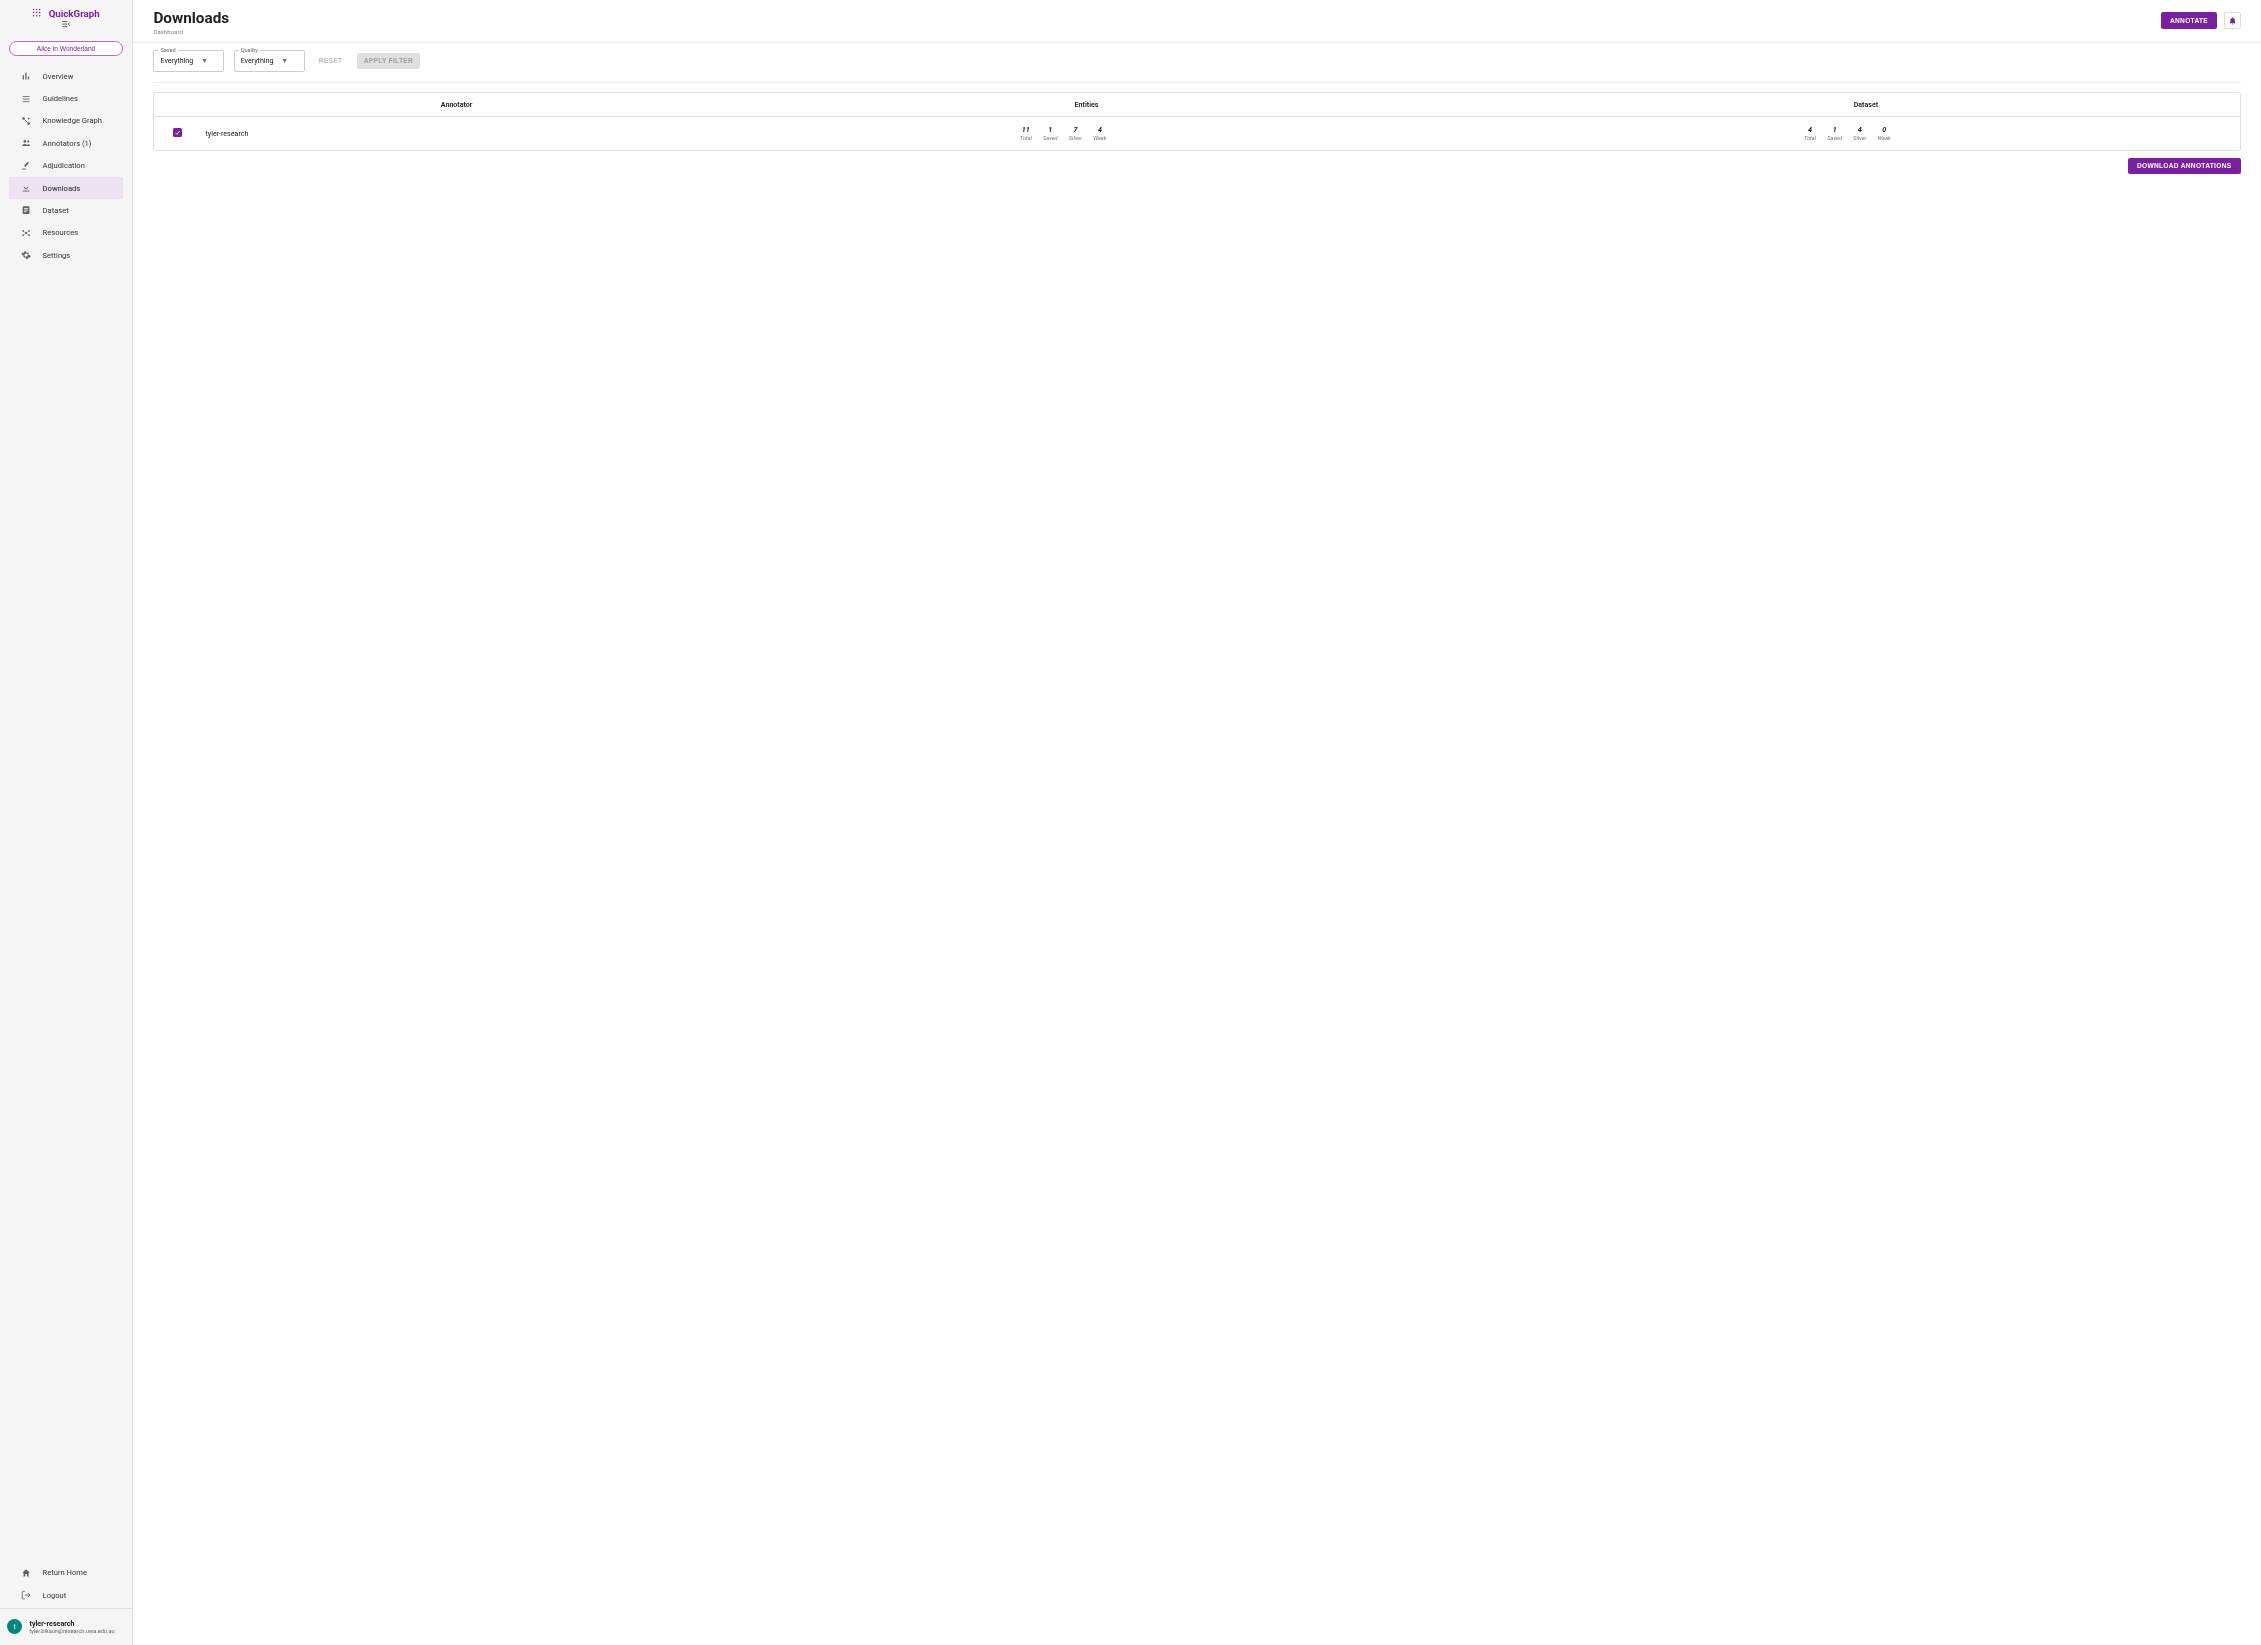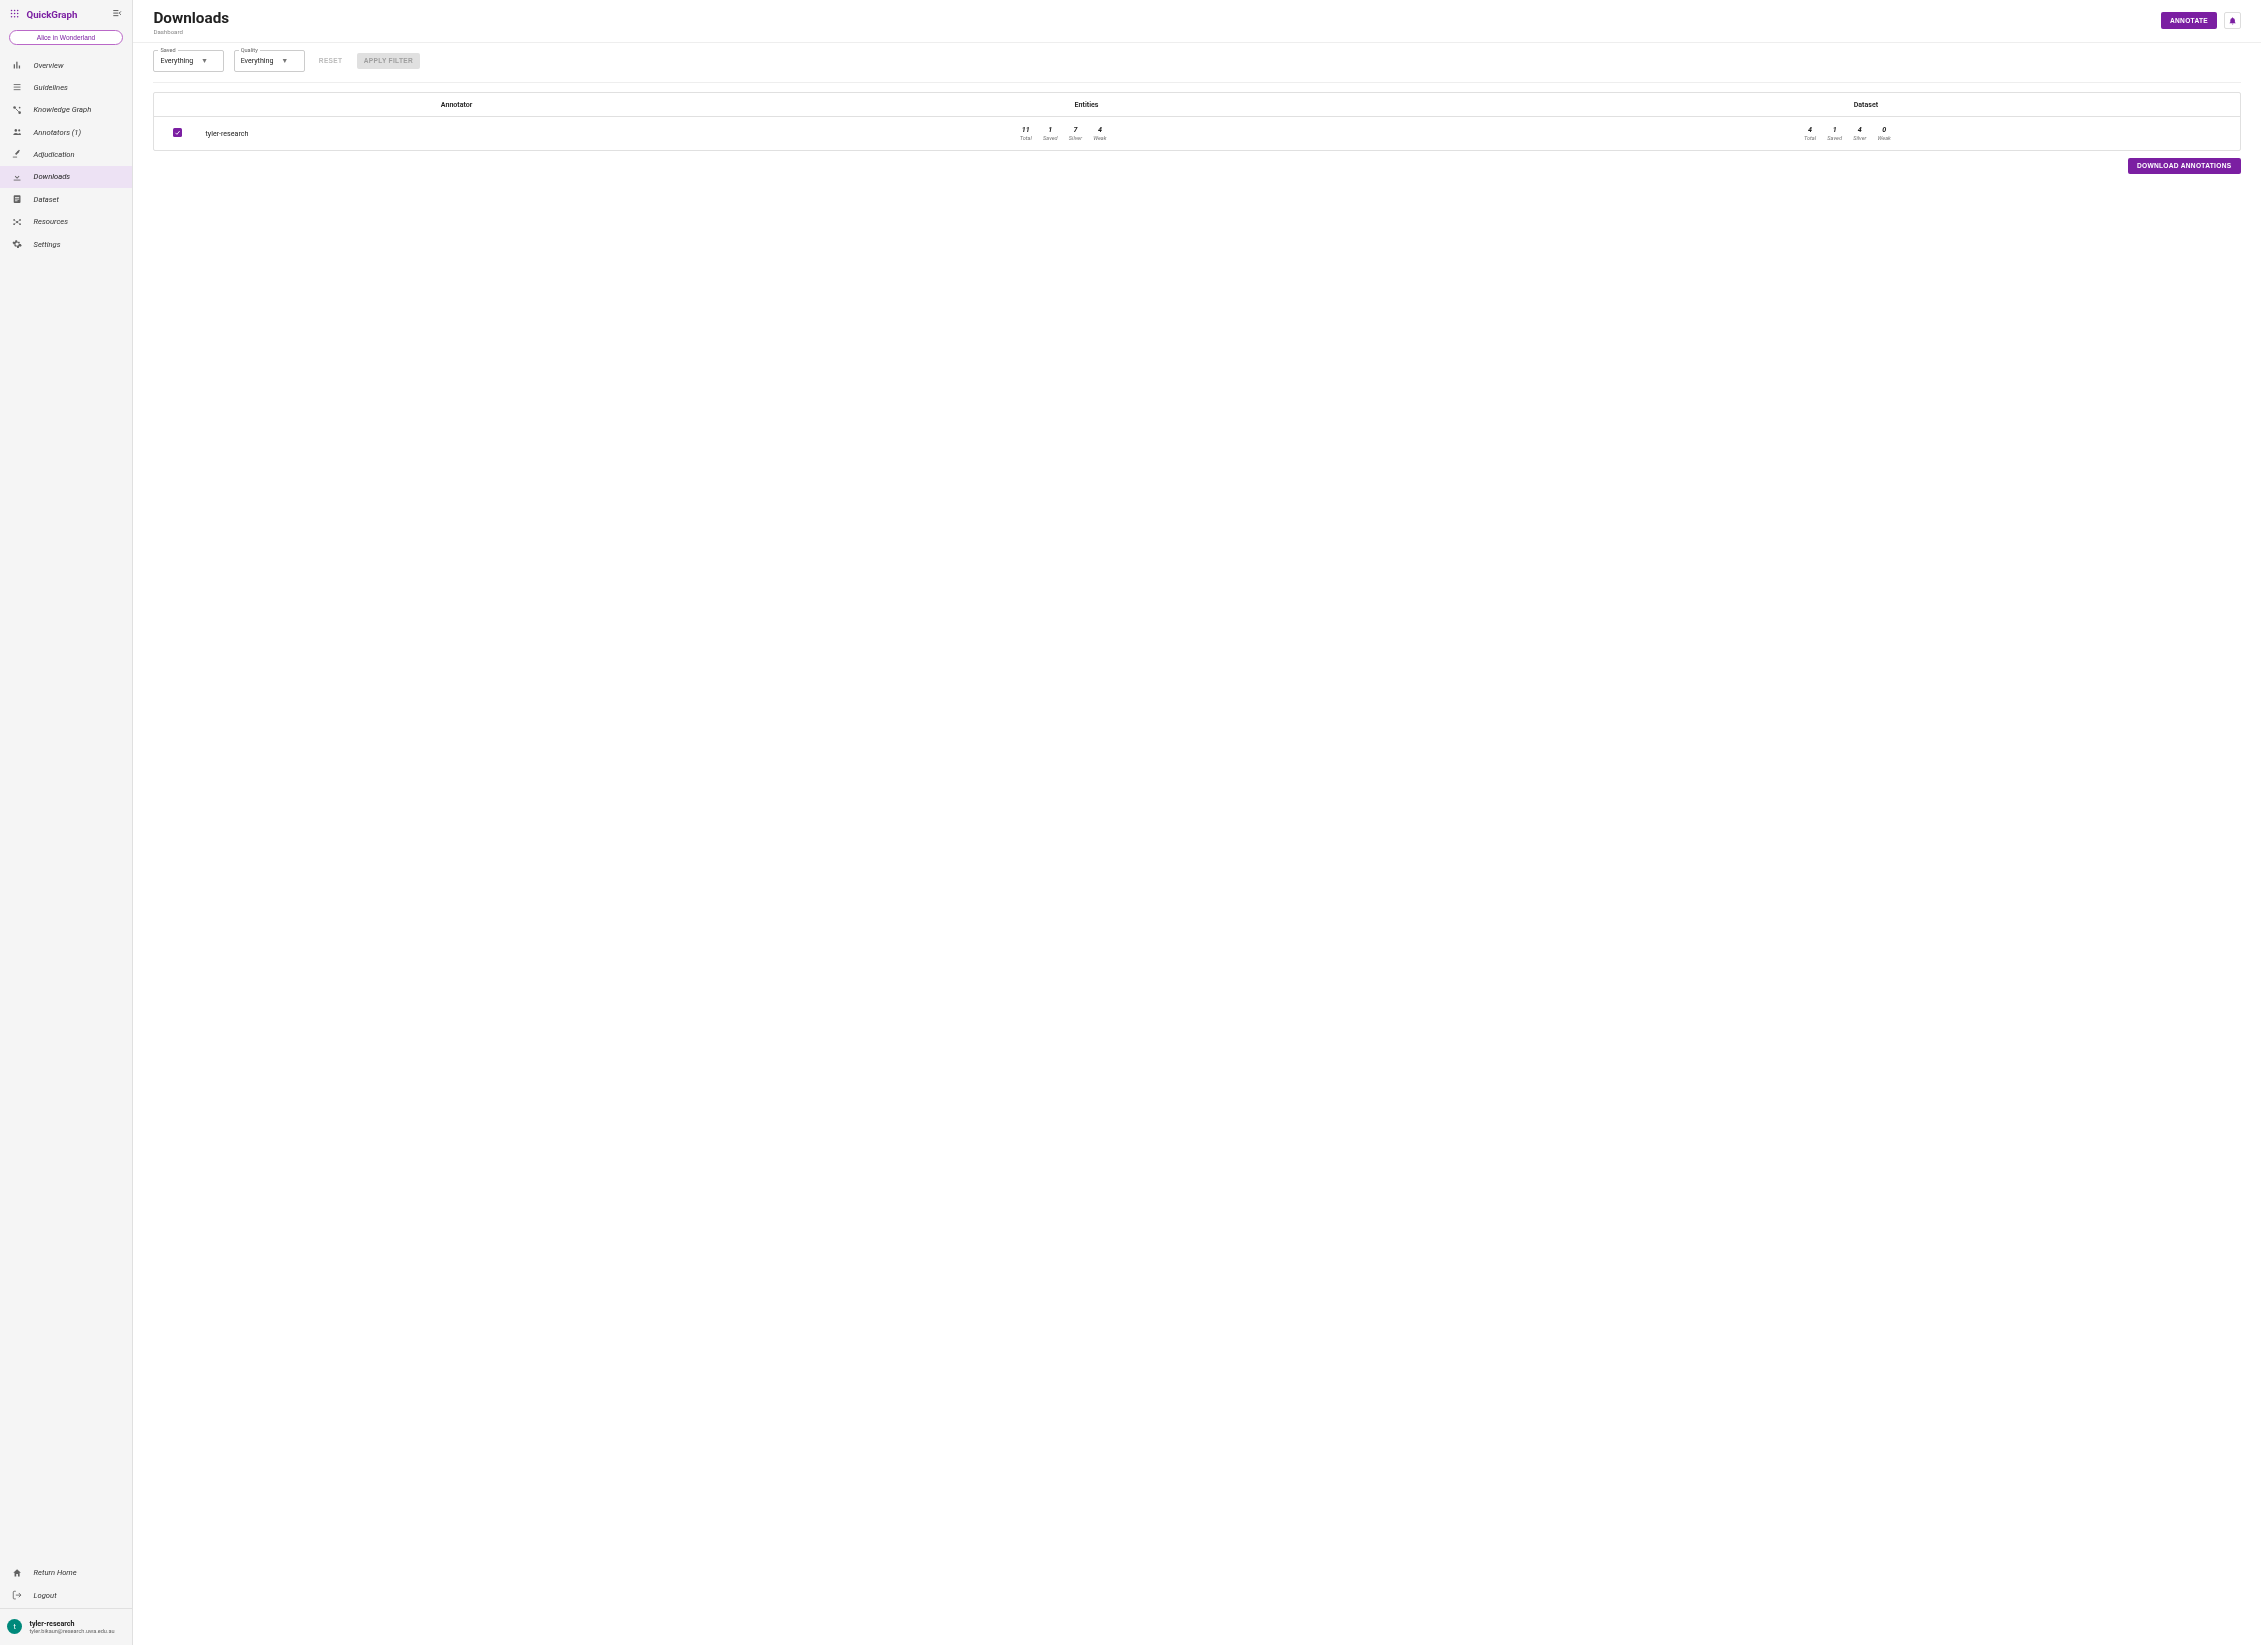--- a/index.html
+++ b/index.html
@@ -18,20 +18,21 @@
       border-right: 0.5px solid #e0e0e0;
       display: flex;
       flex-direction: column;
       flex-shrink: 0;
     }
     .sidebar-header {
       display: flex;
       align-items: center;
       justify-content: space-between;
       padding: 8.2px 10.2px 5.1px 10.2px;
+      flex-direction: column;
     }
     .brand {
       display: flex;
       align-items: center;
       gap: 7.1px;
     }
     .brand-icon { color: #7b1fa2; }
     .brand-name {
       font-size: 9.7px;
       font-weight: 700;
@@ -43,21 +44,21 @@
       border: 0.5px solid #ba68c8;
       color: #7b1fa2;
       background: #fff;
       border-radius: 8.2px;
       font-size: 6.6px;
       padding: 3.1px 0;
       width: 100%;
       text-align: center;
       cursor: pointer;
     }
-    .nav { list-style: none; padding: 2px 0; font-style: italic; }
+    .nav { list-style: none; padding: 2px 9px; }
     .nav li {
       display: flex;
       align-items: center;
       gap: 11.2px;
       padding: 5.6px 11.2px;
       font-size: 7.6px;
       color: #333;
       cursor: pointer;
     }
     .nav li.active {

